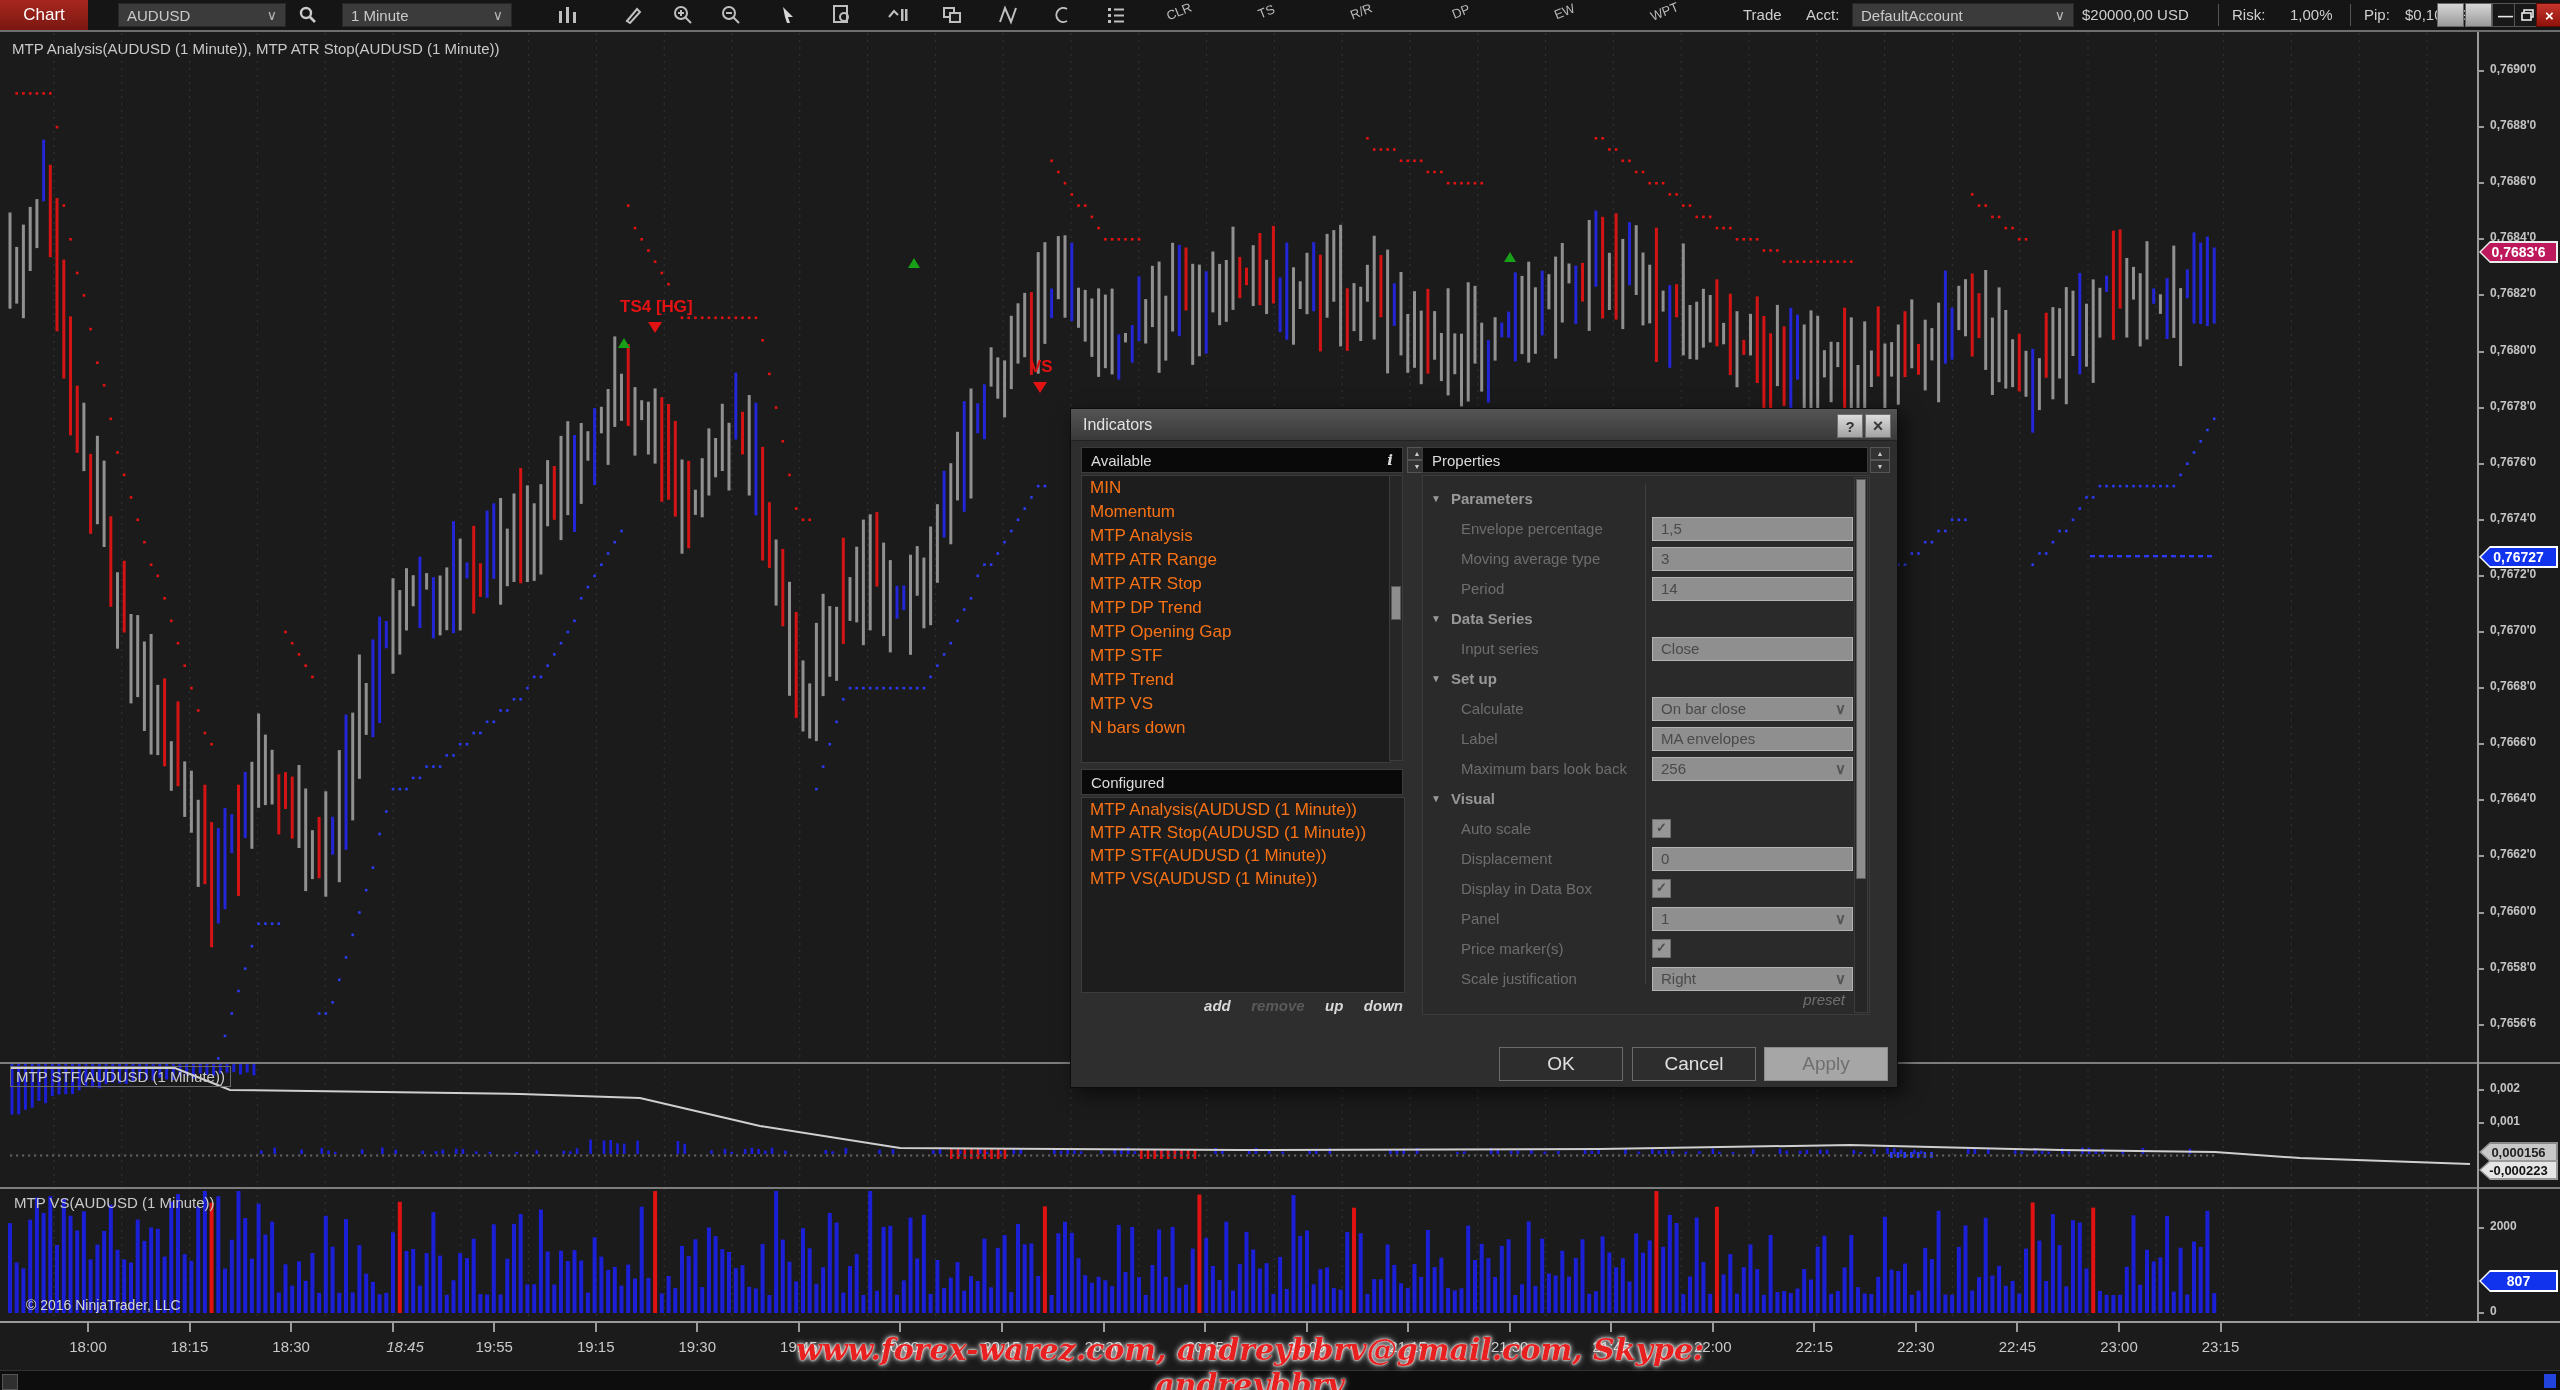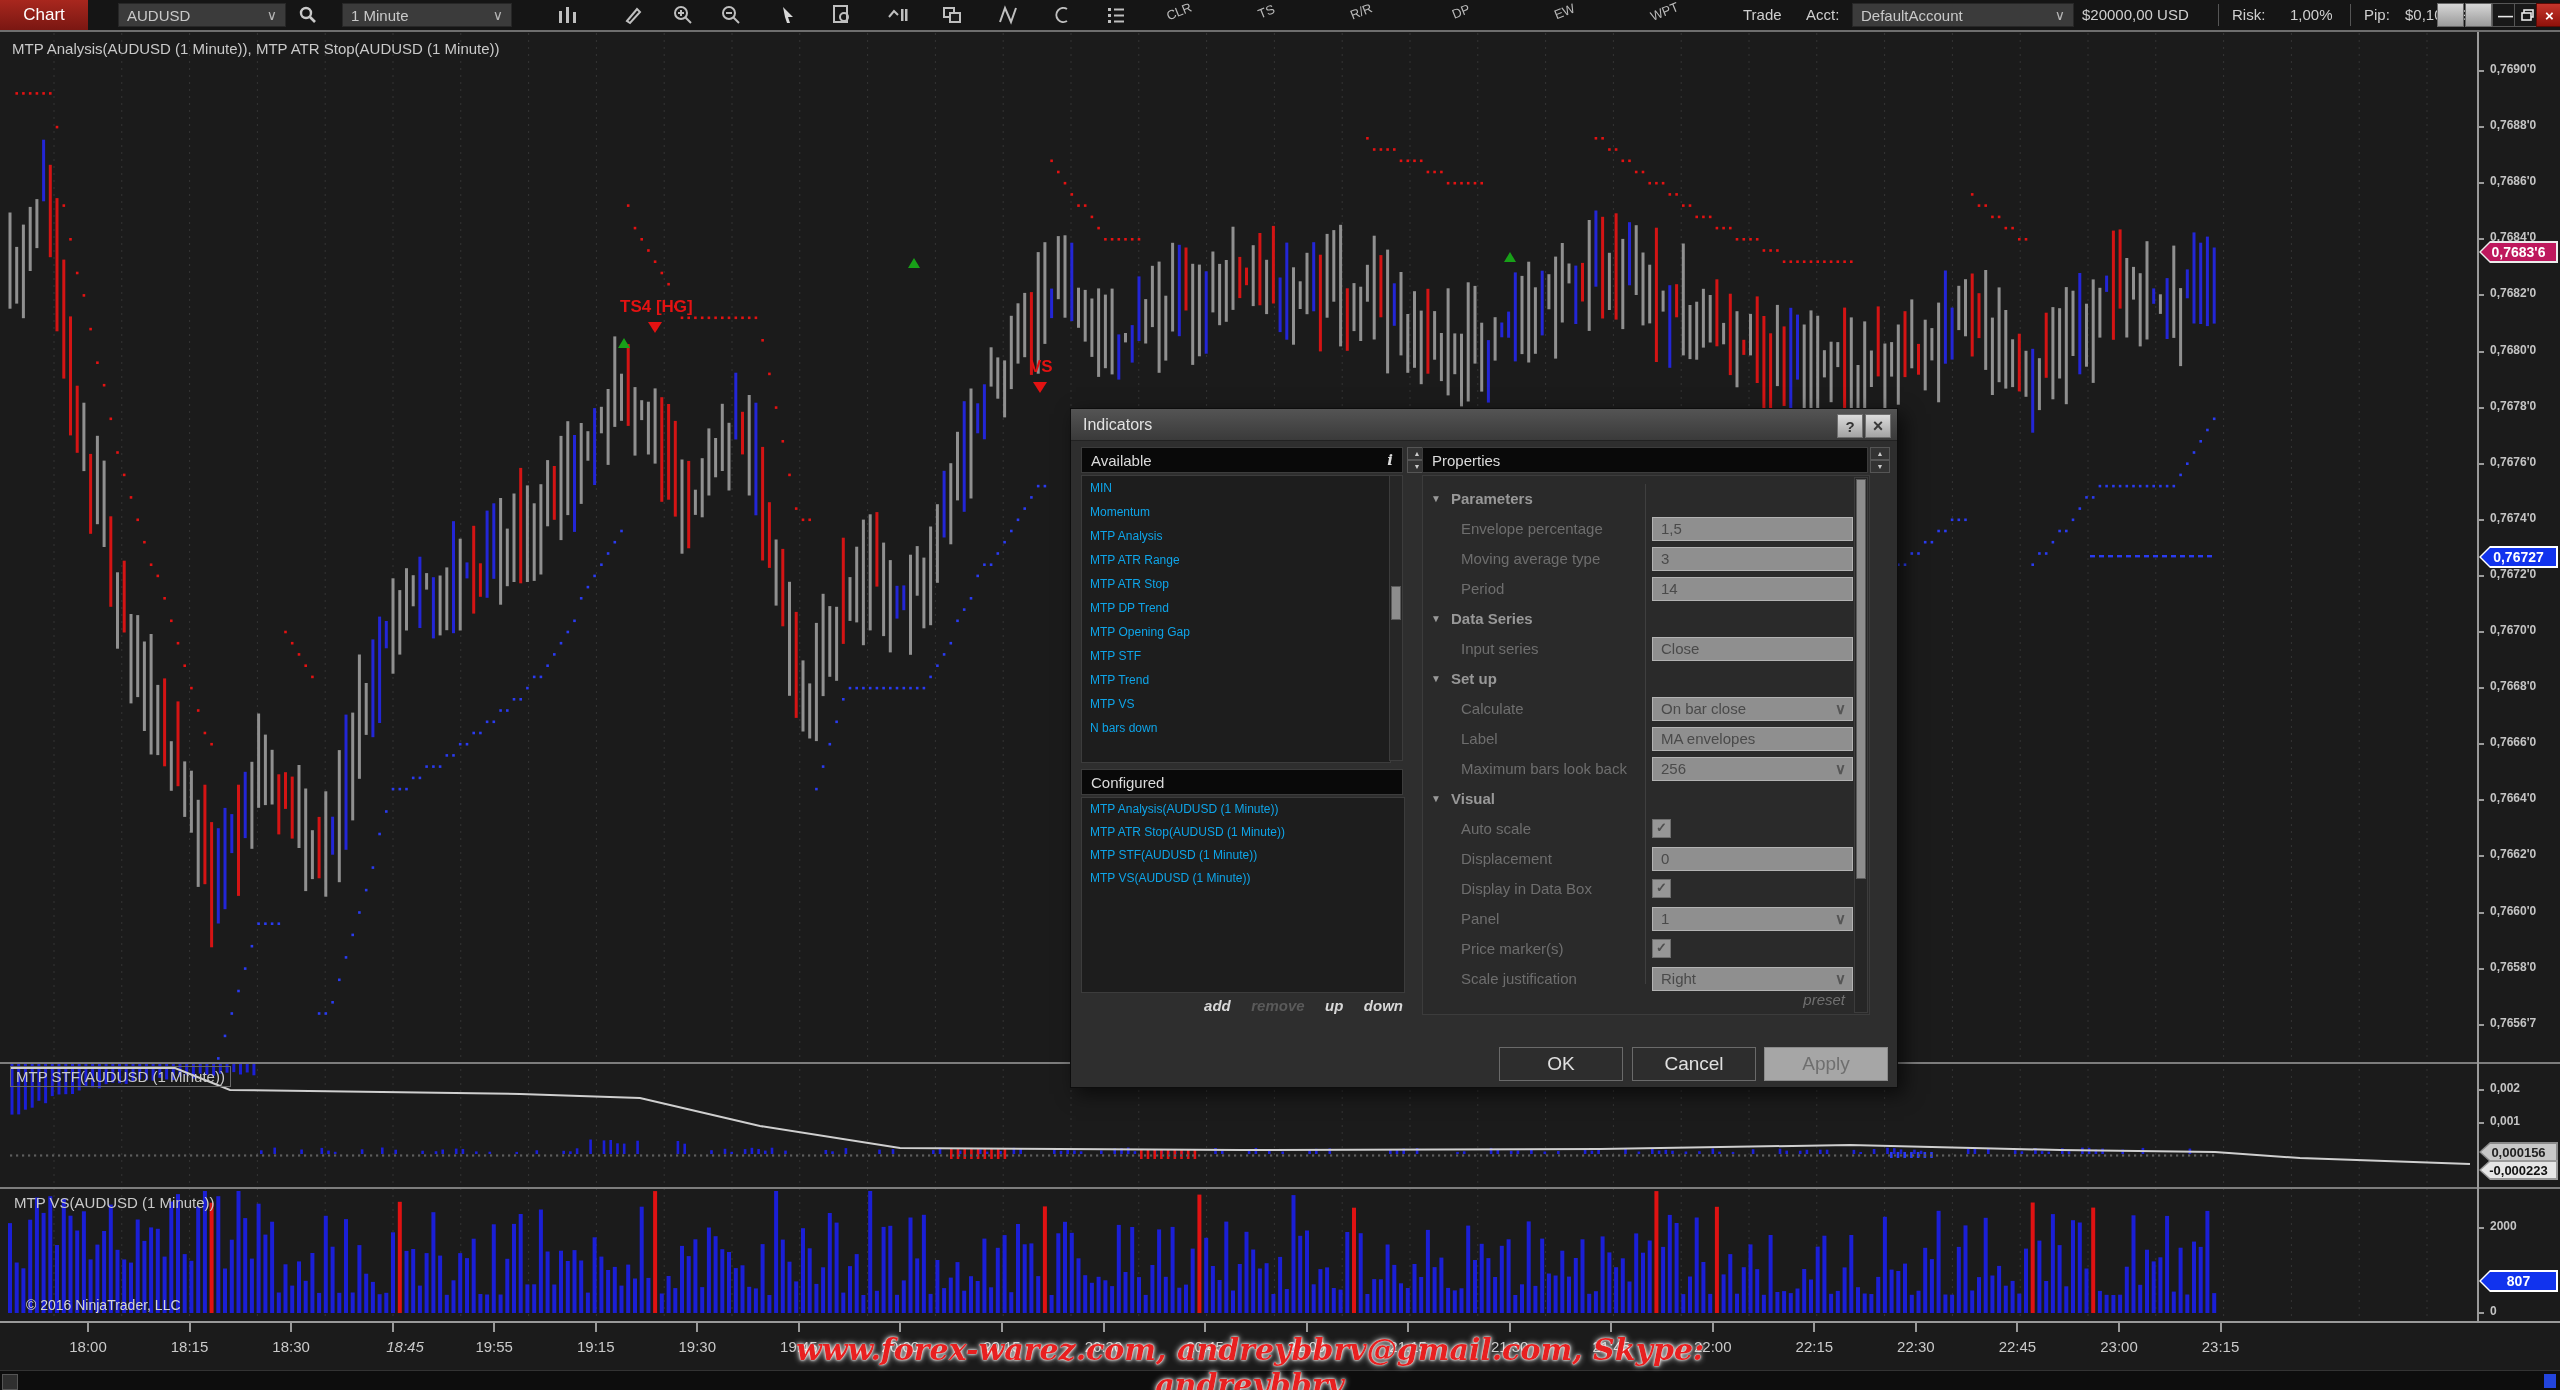--- a/index.html
+++ b/index.html
@@ -45,21 +45,21 @@
           box-shadow:6px 6px 18px rgba(0,0,0,.6);z-index:10;}
   #dlg-titlebar{left:0;top:0;width:826px;height:32px;background:linear-gradient(#545454,#3a3a3a);
           border-bottom:1px solid #222;display:flex;align-items:center;color:#e2e2e2;font-size:16px;padding-left:12px;box-sizing:border-box;}
   .dlg-sysbtn{top:5px;width:24px;height:22px;background:linear-gradient(#dcdcdc,#a3a3a3);border:1px solid #6f6f6f;
           display:flex;align-items:center;justify-content:center;font-weight:bold;font-size:15px;color:#333;}
   .hdr{background:#090909;border:1px solid #3c3c3c;color:#dcdcdc;font-size:15px;display:flex;
        align-items:center;justify-content:space-between;padding:0 9px;box-sizing:border-box;}
   .spinner{width:20px;background:#2c2c2c;display:flex;flex-direction:column;}
   .spinner div{flex:1;border:1px solid #555;background:#333;color:#ccc;font-size:7px;display:flex;align-items:center;justify-content:center;}
   .listbox{background:#1d1d1d;border:1px solid #3c3c3c;overflow:hidden;}
-  .li{color:#0ea5e9;font-size:12px;padding-left:8px;}
+  .li{color:#f97316;font-size:17px;padding-left:8px;}
   .sbtrack{background:#262626;border:1px solid #3c3c3c;box-sizing:border-box;}
   .sbthumb{position:absolute;left:1px;right:1px;background:#8d8d8d;border:1px solid #5a5a5a;}
   .lb-btn{font-style:italic;font-weight:bold;font-size:15px;margin-left:16px;}
   #propgrid{background:#2a2a2a;border:1px solid #3c3c3c;overflow:hidden;}
   .sec-row{position:relative;height:30px;}
   .sec-row .arr{position:absolute;left:8px;top:9px;font-size:10px;color:#9a9a9a;}
   .sec-row .sec-label{position:absolute;left:28px;top:6px;font-size:15px;font-weight:bold;color:#989898;}
   .prop-row{position:relative;height:30px;}
   .prop-row .plabel{position:absolute;left:38px;top:6px;font-size:15px;color:#6e6e6e;white-space:nowrap;}
   .ctl{position:absolute;left:229px;top:3px;width:183px;height:22px;background:#8f8f8f;border:1px solid #b3b3b3;
@@ -1728,21 +1728,21 @@
       <div class="abs axis-label" style="left: 2490px; top: 735.2px;">0,7666'0</div>
       <div class="abs axis-tick" style="left: 2477px; top: 799.3px;"></div>
       <div class="abs axis-label" style="left: 2490px; top: 791.3px;">0,7664'0</div>
       <div class="abs axis-tick" style="left: 2477px; top: 855.4px;"></div>
       <div class="abs axis-label" style="left: 2490px; top: 847.4px;">0,7662'0</div>
       <div class="abs axis-tick" style="left: 2477px; top: 911.5px;"></div>
       <div class="abs axis-label" style="left: 2490px; top: 903.5px;">0,7660'0</div>
       <div class="abs axis-tick" style="left: 2477px; top: 967.6px;"></div>
       <div class="abs axis-label" style="left: 2490px; top: 959.6px;">0,7658'0</div>
       <div class="abs axis-tick" style="left: 2477px; top: 1023.7px;"></div>
-      <div class="abs axis-label" style="left: 2490px; top: 1015.7px;">0,7656'7</div>
+      <div class="abs axis-label" style="left: 2490px; top: 1015.7px;">0,7656'6</div>
       <div class="abs axis-tick" style="left: 2477px; top: 1089px;"></div>
       <div class="abs axis-label" style="left: 2490px; top: 1081px;">0,002</div>
       <div class="abs axis-tick" style="left: 2477px; top: 1122px;"></div>
       <div class="abs axis-label" style="left: 2490px; top: 1114px;">0,001</div>
       <div class="abs axis-tick" style="left: 2477px; top: 1227px;"></div>
       <div class="abs axis-label" style="left: 2490px; top: 1219px;">2000</div>
       <div class="abs axis-tick" style="left: 2477px; top: 1312px;"></div>
       <div class="abs axis-label" style="left: 2490px; top: 1304px;">0</div>
       <div class="abs time-tick" style="left: 87px; top: 1323px;"></div>
       <div class="abs time-label" style="left: 53px; top: 1338px;">18:00</div>

